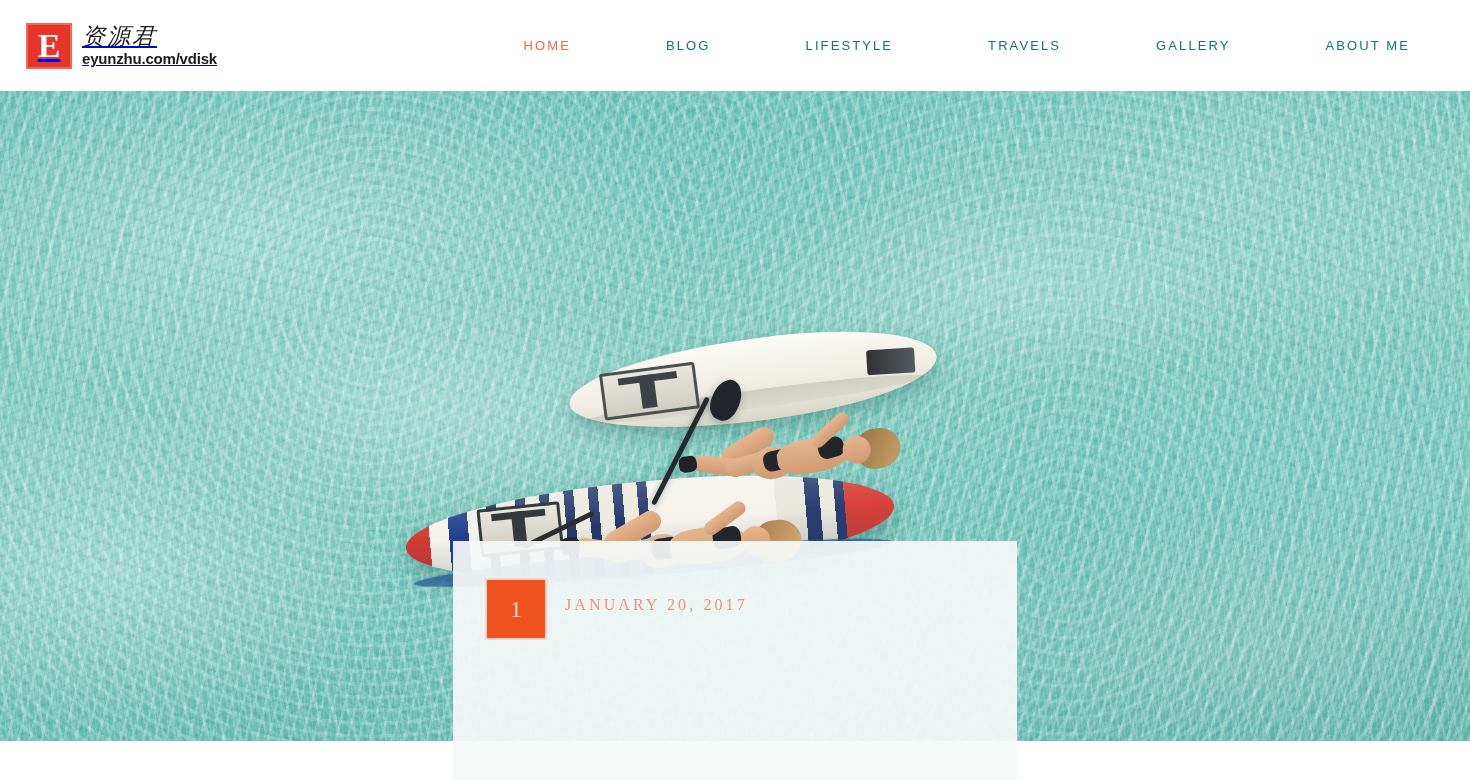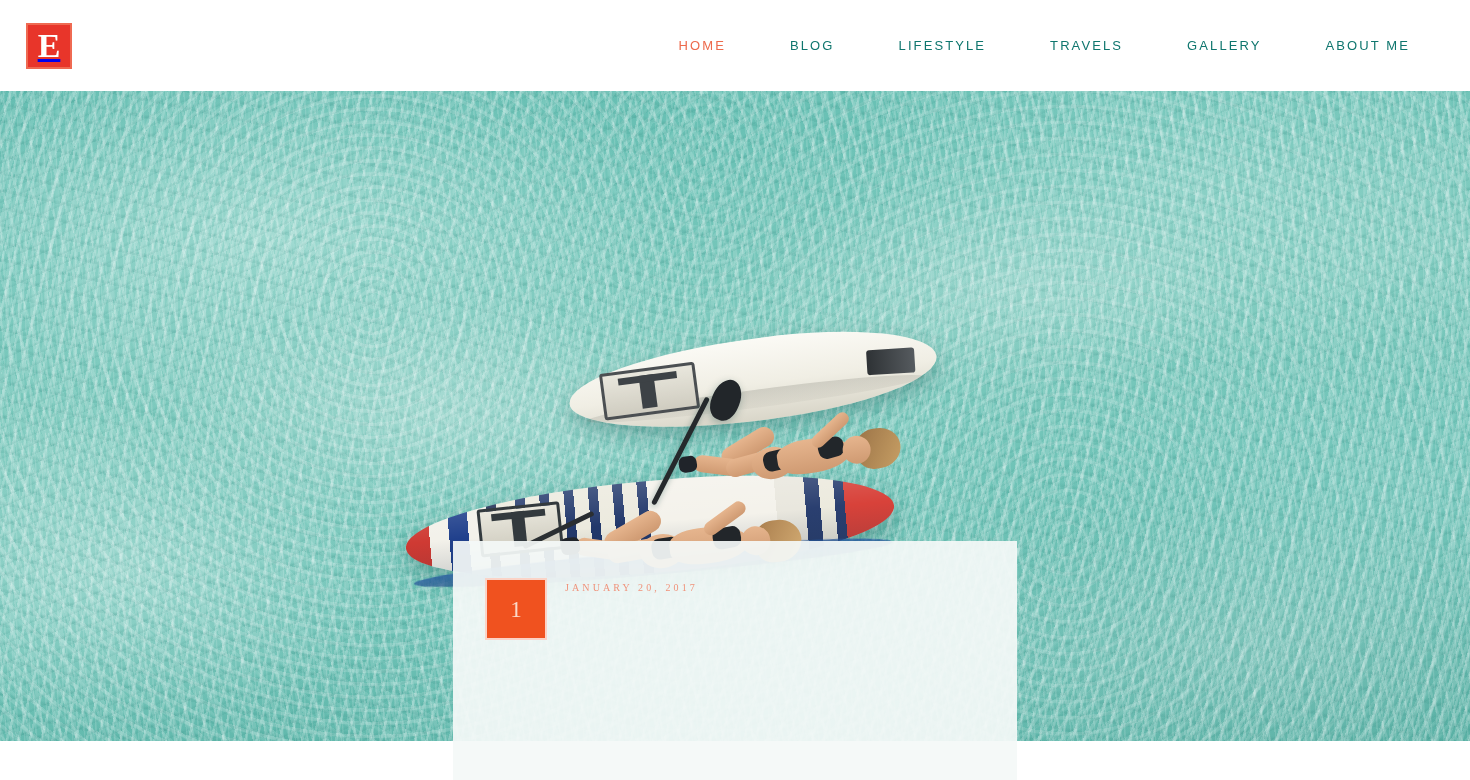--- a/index.html
+++ b/index.html
@@ -37,21 +37,21 @@
     font-family:"DejaVu Serif", serif;
     font-size:23px; line-height:26px; color:#1b1b1b;
     letter-spacing:2px; font-style:italic; font-weight:500;
   }
   .brand-url{
     font-family:"Liberation Sans", sans-serif;
     font-size:15px; line-height:18px; font-weight:700;
     color:#1b1b1b; letter-spacing:-0.2px; margin-top:1px;
   }
 
-  .main-nav{ margin-left:auto; margin-right:60px; display:flex; align-items:flex-end; }
+  .main-nav{ margin-left:auto; margin-right:60px; display:flex; align-items:flex-end;gap:31px; }
   .nav-item{
     font-size:13px; letter-spacing:2.1px; text-transform:uppercase;
     color:#0f766e; text-decoration:none; font-weight:400;
     padding:0 0; margin-left:64px; white-space:nowrap;
     cursor:pointer;
   }
   .nav-item:first-child{ margin-left:0; }
   .nav-item.active{ color:#ed6a4c; }
 
   
@@ -274,39 +274,43 @@
   }
   .card-body{ margin-left:18px; padding-right:20px; }
   .card-title{
     font-family:"Liberation Serif", serif;
     font-size:29px; line-height:37px; color:#222426;
     font-weight:400; letter-spacing:.1px;
     max-width:408px;
   }
   .card-date{
     font-family:"Liberation Serif", serif;
-    font-size:10px; letter-spacing:3.1px;
-    color:#f0927a; margin-top:8px; text-transform:uppercase;
+    font-size:16px; letter-spacing:3.1px;
+    color:#f0927a; margin-top:22px; text-transform:uppercase;
     cursor:pointer;
   }
 
   .page-below{
     position:absolute; left:0; top:741px; width:1470px; height:39px; background:#ffffff;
   }
 </style>
 </head>
 <body>
 
 <div class="page">
 
   <header class="site-header">
 
     <a class="brand" href="#">
       <span class="brand-mark">
         <span>E</span>
+      </span>
+      <span class="brand-text">
+        <span class="brand-cn">资源君</span>
+        <span class="brand-url">eyunzhu.com/vdisk</span>
       </span>
     </a>
 
     <nav class="main-nav">
       <a class="nav-item active" href="#">HOME</a>
       <a class="nav-item" href="#">BLOG</a>
       <a class="nav-item" href="#">LIFESTYLE</a>
       <a class="nav-item" href="#">TRAVELS</a>
       <a class="nav-item" href="#">GALLERY</a>
       <a class="nav-item" href="#">ABOUT ME</a>

